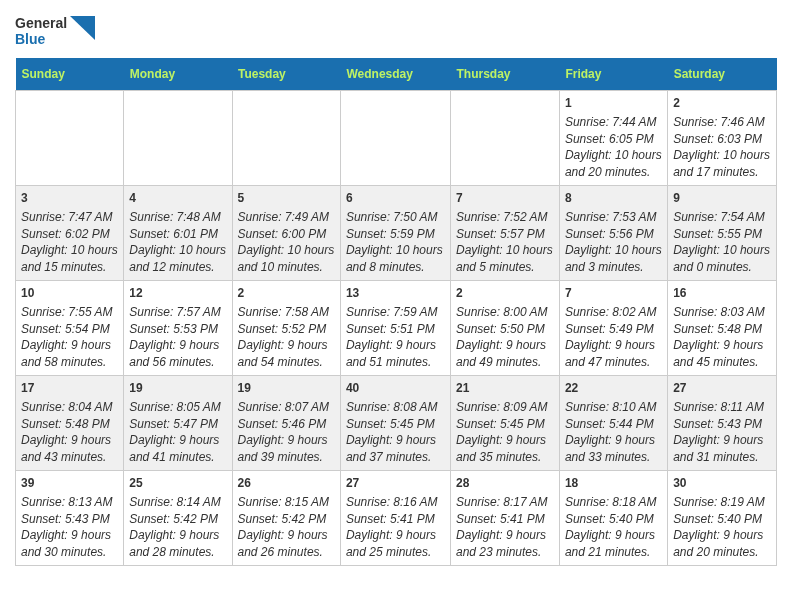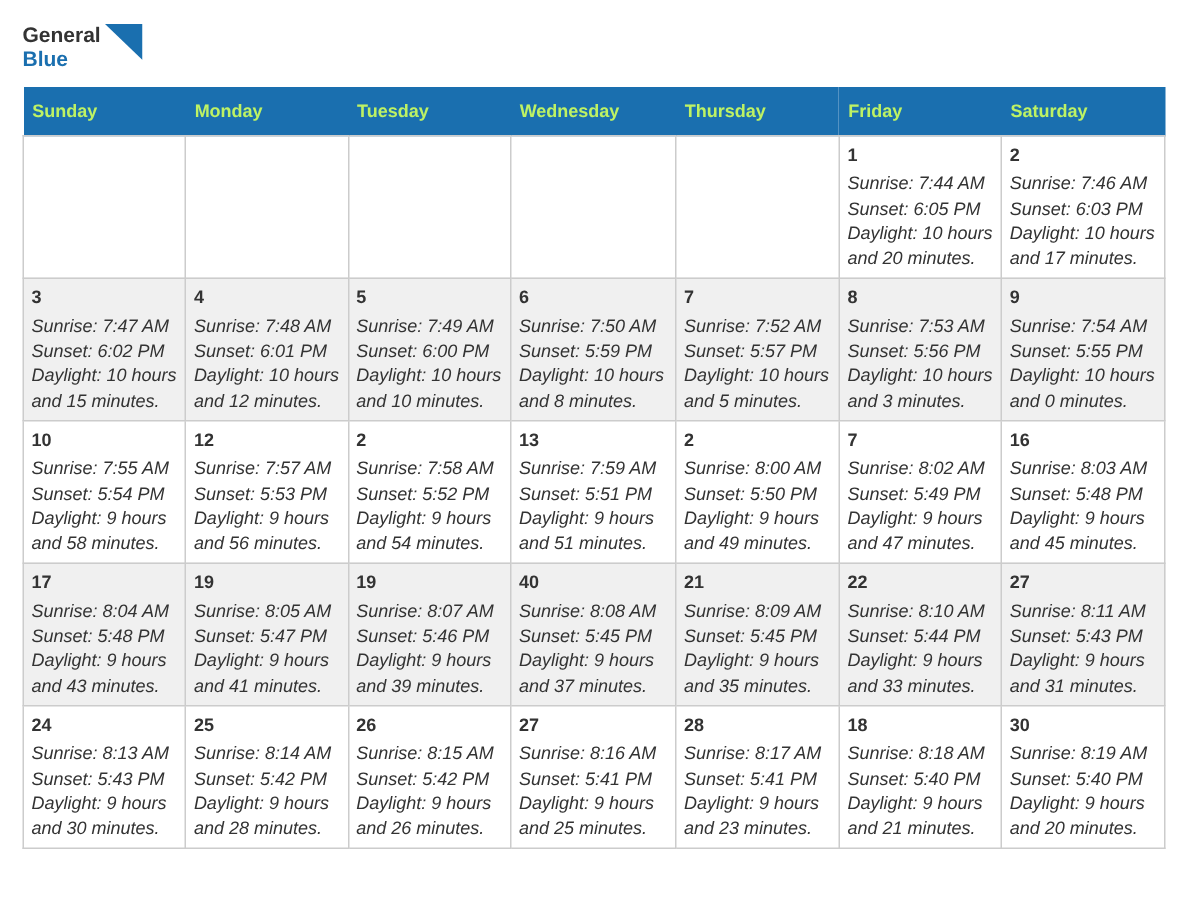--- a/index.html
+++ b/index.html
@@ -210,21 +210,21 @@
           <span class="day-num">22</span>
           <div class="day-info">Sunrise: 8:10 AM<br>Sunset: 5:44 PM<br>Daylight: 9 hours and 33 minutes.</div>
         </td>
         <td>
           <span class="day-num">27</span>
           <div class="day-info">Sunrise: 8:11 AM<br>Sunset: 5:43 PM<br>Daylight: 9 hours and 31 minutes.</div>
         </td>
       </tr>
       <tr>
         <td>
-          <span class="day-num">24</span>
+          <span class="day-num">39</span>
           <div class="day-info">Sunrise: 8:13 AM<br>Sunset: 5:43 PM<br>Daylight: 9 hours and 30 minutes.</div>
         </td>
         <td>
           <span class="day-num">25</span>
           <div class="day-info">Sunrise: 8:14 AM<br>Sunset: 5:42 PM<br>Daylight: 9 hours and 28 minutes.</div>
         </td>
         <td>
           <span class="day-num">26</span>
           <div class="day-info">Sunrise: 8:15 AM<br>Sunset: 5:42 PM<br>Daylight: 9 hours and 26 minutes.</div>
         </td>

